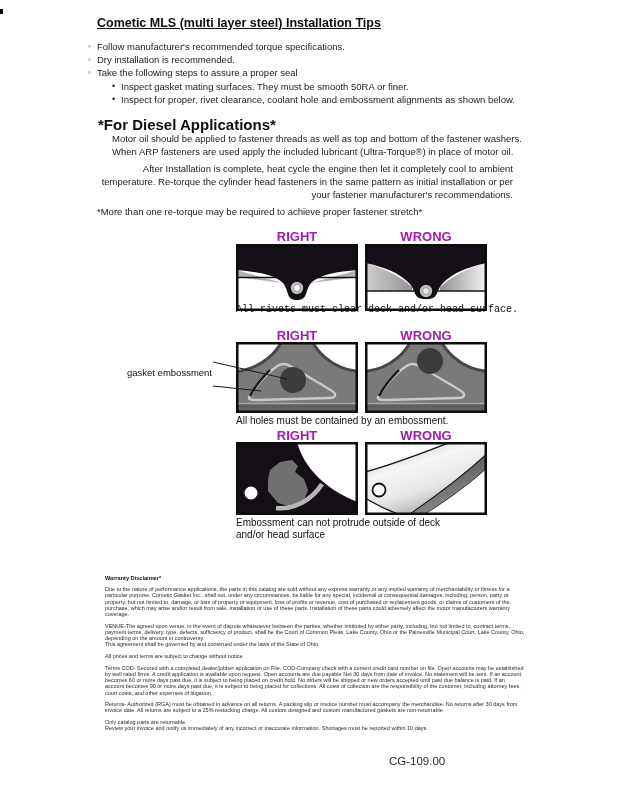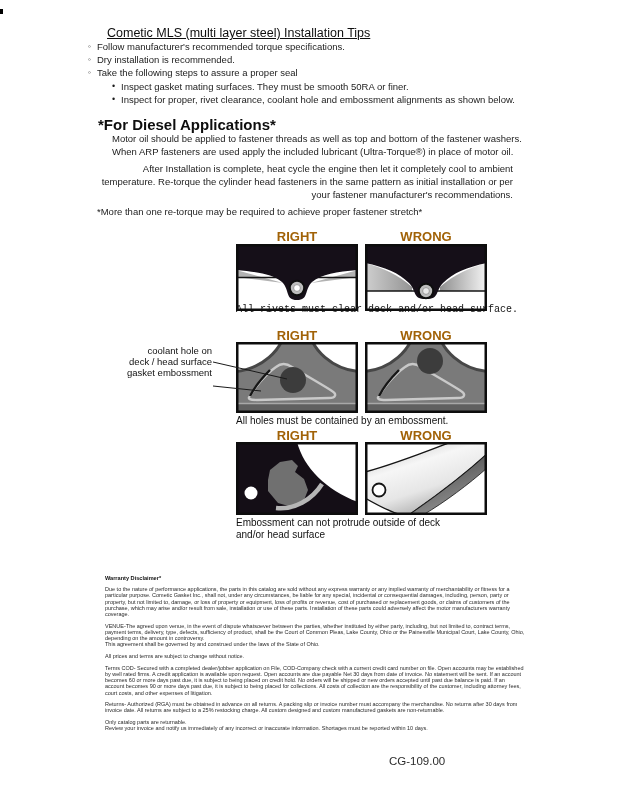--- a/index.html
+++ b/index.html
@@ -4,34 +4,34 @@
 <style>
   html,body{margin:0;padding:0;background:#ffffff;}
   .page{
     position:relative;width:618px;height:800px;background:#ffffff;
     font-family:"Liberation Sans","DejaVu Sans",sans-serif;color:#1c1c1c;
     overflow:hidden;
   }
   .abs{position:absolute;}
   .scan-mark{left:0;top:9px;width:3px;height:5px;background:#000;}
   .title{
-    left:97px;top:16px;font-size:12.5px;font-weight:400;color:#0e0e0e;
-    text-decoration:underline;letter-spacing:0;white-space:nowrap;margin:10px;
+    left:97px;top:16px;font-size:12.5px;font-weight:700;color:#0e0e0e;
+    text-decoration:underline;letter-spacing:0;white-space:nowrap;margin:0;
   }
   .bullets{left:88px;top:40px;width:460px;font-size:9.5px;line-height:13.2px;}
   .bullet{display:flex;}
   .bullet .mk{width:9px;flex:0 0 9px;font-size:8px;}
   .bullet.sub{margin-left:24px;}
   .bullet.sub .mk{font-size:9px;}
   .diesel-heading{left:97px;top:115px;font-size:15px;font-weight:700;color:#0e0e0e;margin:1px;white-space:nowrap;}
   .body-par{font-size:9.5px;line-height:13px;width:416px;margin:0;left:97px;}
   .p1{top:132px;margin-left:15px;}
   .p2{top:162px;text-align:right;}
   .note{top:205px;white-space:nowrap;}
-  .rw-label{width:122px;text-align:center;font-size:13px;font-weight:700;color:#a16207;white-space:nowrap;}
+  .rw-label{width:122px;text-align:center;font-size:13px;font-weight:700;color:#a21caf;white-space:nowrap;}
   .col-r{left:236px;} .col-w{left:365px;}
   .row1-h{top:229px;} .row2-h{top:328px;} .row3-h{top:428px;}
   .box-row1{top:244px;} .box-row2{top:342px;} .box-row3{top:442px;}
   .caption{left:236px;font-size:10px;line-height:12px;color:#111;white-space:nowrap;}
   .cap1{top:304px;font-family:Liberation Mono, monospace;} .cap2{top:415px;}
   .cap3{top:517px;white-space:pre-line;width:260px;}
   .diag-label{font-size:9.5px;line-height:11px;text-align:right;width:122px;left:90px;white-space:pre-line;color:#111;}
   .lab-coolant{top:345px;}
   .lab-emb{top:367px;}
   .leader-overlay{left:0;top:330px;pointer-events:none;}
@@ -137,22 +137,20 @@
     <ellipse cx="-8" cy="-20" rx="58" ry="50" fill="#ffffff" stroke="#474747" stroke-width="3"></ellipse>
     <ellipse cx="130" cy="-20" rx="58" ry="50" fill="#ffffff" stroke="#474747" stroke-width="3"></ellipse>
     <path d="M14,54 C19,45 30,32 40,25 C45,21 50,21 56,25 C69,33 87,43 96,49 C101,52 100,56 93,56 L21,58 C14,58 11,57 14,54 Z" fill="none" stroke="#c9c9c9" stroke-width="2.4"></path>
     <path d="M14,54 C18,46 26,36 34,28" fill="none" stroke="#161616" stroke-width="2.4"></path>
     <circle cx="65" cy="19" r="13" fill="#3c3c3c"></circle>
     <rect class="bd" x="1.25" y="1.25" width="119.5" height="68.5" stroke-width="2.5"></rect>
   </svg>
 
   <div class="abs caption cap2">All holes must be contained by an embossment.</div>
 
-  <div class="abs diag-label lab-coolant">coolant hole on
-deck / head surface</div>
   <div class="abs diag-label lab-emb">gasket embossment</div>
 
   <svg class="abs leader-overlay" width="618" height="90" viewBox="0 0 618 90">
     <line x1="213" y1="32" x2="287" y2="49" stroke="#1a1a1a" stroke-width="1"></line>
     <line x1="213" y1="56" x2="261" y2="61" stroke="#1a1a1a" stroke-width="1"></line>
   </svg>
 
   <div class="abs rw-label col-r row3-h">RIGHT</div>
   <div class="abs rw-label col-w row3-h">WRONG</div>
 

